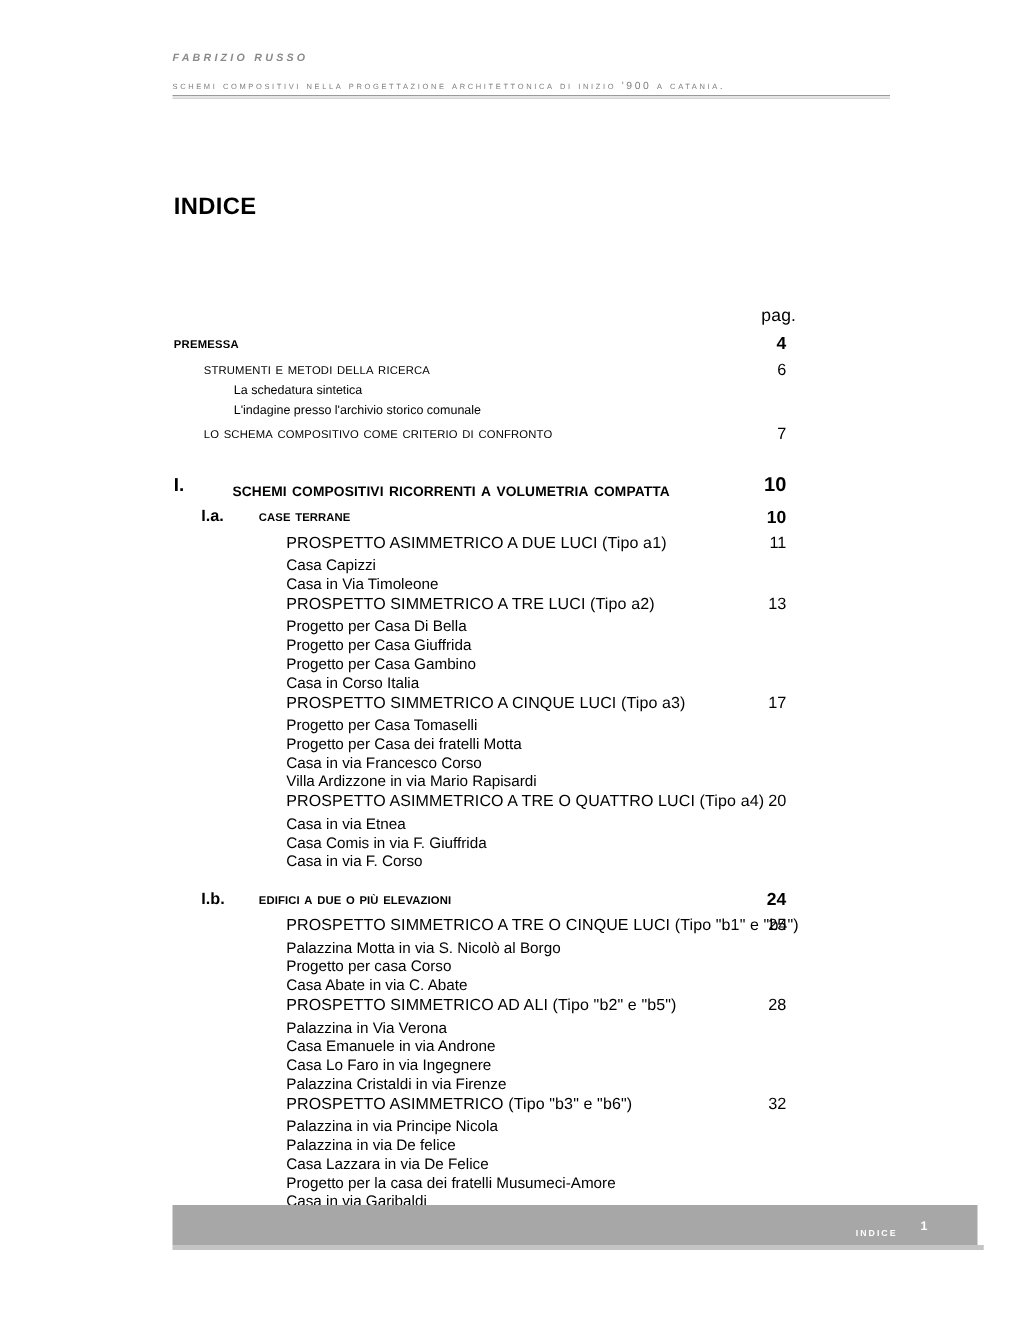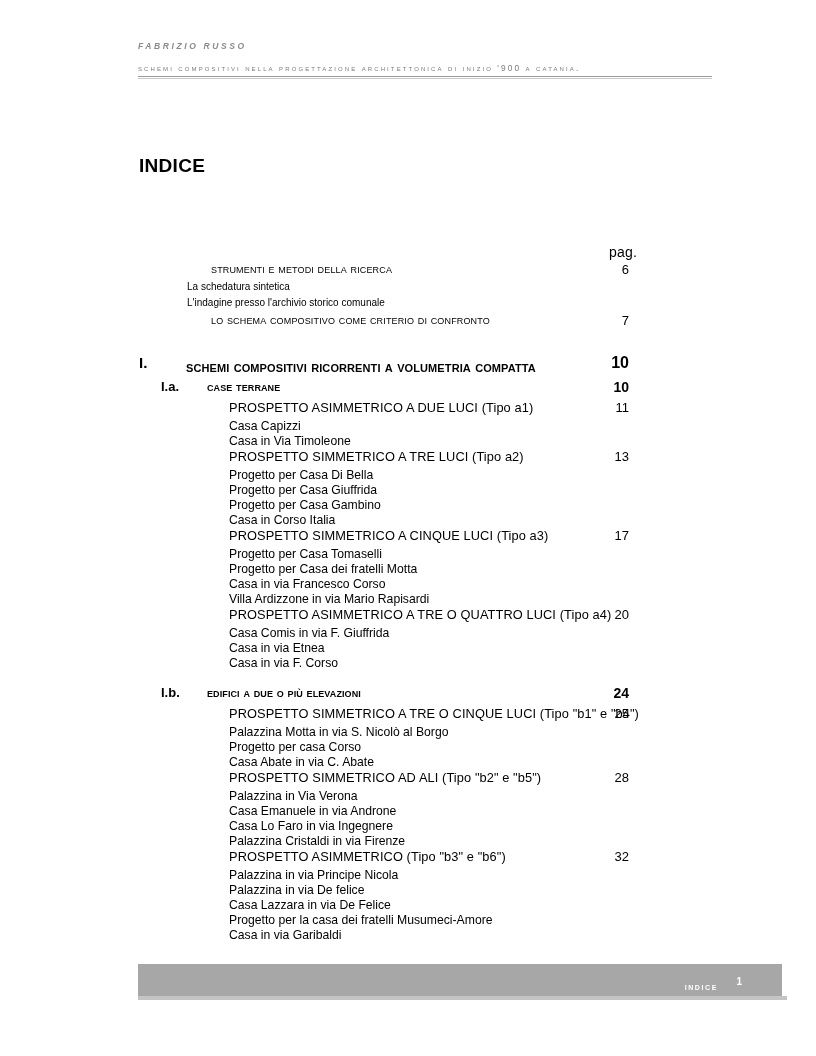--- a/index.html
+++ b/index.html
@@ -108,21 +108,20 @@
     letter-spacing: 0.2px;
   }
   .row-part .pnum {
     font-size: 14px;
     font-weight: bold;
   }
 
   
   .row-sect {
     height: 19px;
-    margin-left: 48px;
   }
   .row-sect .txt {
     position: absolute;
     left: 163px;
     top: 0;
     font-size: 12.5px;
     font-variant: small-caps;
     text-transform: lowercase;
     letter-spacing: 0.15px;
   }
@@ -272,20 +271,24 @@
 </div>
 
 <div class="doc-title">INDICE</div>
 
 <div class="toc">
 
   <div class="toc-row pagelabel-row">
     <span class="pag-label">pag.</span>
   </div>
 
+  <div class="toc-row row-part">
+    <span class="txt">Premessa</span>
+    <span class="pnum">4</span>
+  </div>
 
   <div class="toc-row row-sect">
     <span class="txt">Strumenti e metodi della ricerca</span>
     <span class="pnum">6</span>
   </div>
   <div class="toc-row row-sub">
     <span class="txt">La schedatura sintetica</span>
     <span class="pnum"></span>
   </div>
   <div class="toc-row row-sub">
@@ -359,24 +362,24 @@
       <span class="txt">Villa Ardizzone in via Mario Rapisardi</span>
     </div>
   </div>
 
   <div class="entry-group">
     <div class="toc-row row-entry">
       <span class="txt">PROSPETTO ASIMMETRICO A TRE O QUATTRO LUCI (Tipo a4)</span>
       <span class="pnum">20</span>
     </div>
     <div class="toc-row row-work">
+      <span class="txt">Casa in via Etnea</span>
+    </div>
+    <div class="toc-row row-work">
       <span class="txt">Casa Comis in via F. Giuffrida</span>
-    </div>
-    <div class="toc-row row-work">
-      <span class="txt">Casa in via Etnea</span>
     </div>
     <div class="toc-row row-work">
       <span class="txt">Casa in via F. Corso</span>
     </div>
   </div>
 
   <div class="toc-row row-subchapter spaced">
     <span class="num">I.b.</span>
     <span class="txt">Edifici a due o più elevazioni</span>
     <span class="pnum">24</span>

